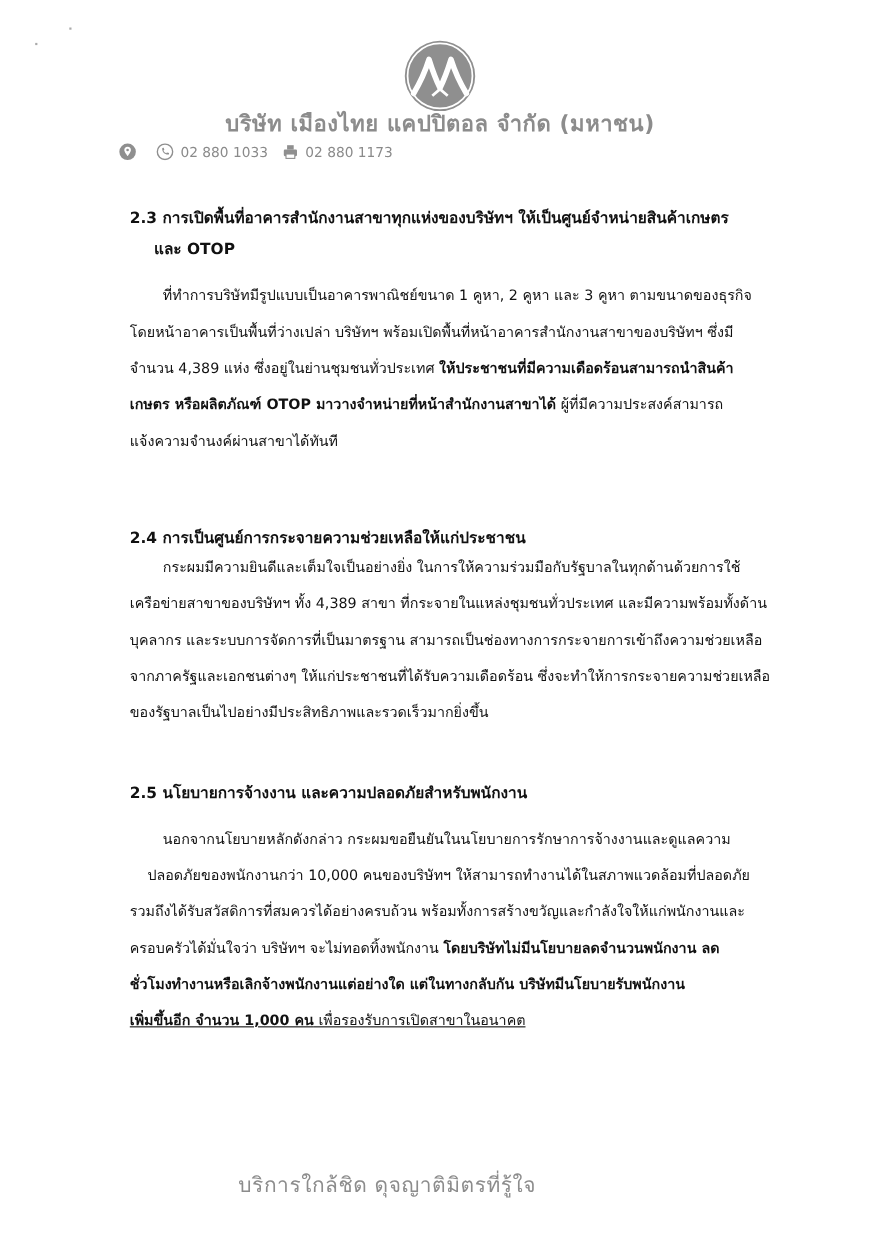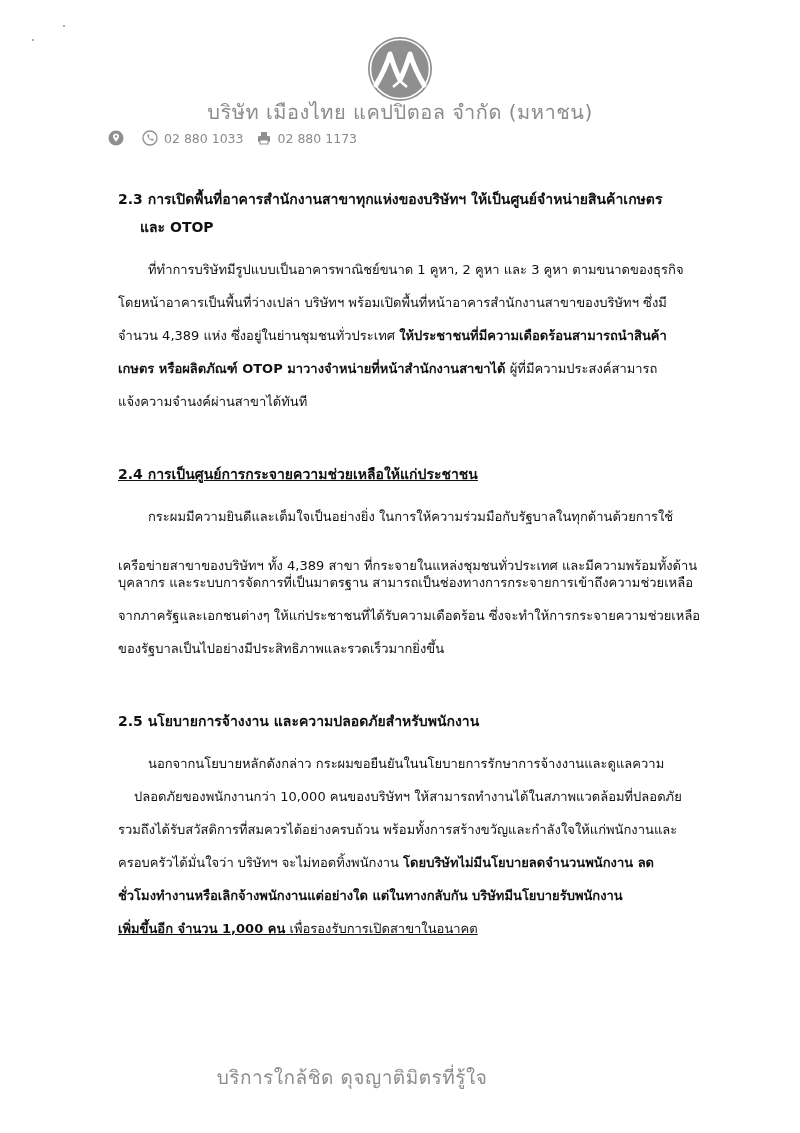--- a/index.html
+++ b/index.html
@@ -6,21 +6,21 @@
     body {
       width: 800px; height: 1133px; background: #ffffff;
       position: relative; overflow: hidden;
       font-family: "DejaVu Sans", "Liberation Sans", sans-serif;
       color: #111;
     }
     .letterhead { position: absolute; left: 0; top: 0; width: 800px; text-align: center; }
     .logo { position: absolute; left: 367px; top: 36px; width: 66px; height: 66px; }
     .company-name {
       position: absolute; left: 0; width: 800px; top: 96px; text-align: center;
-      font-size: 20px; color: #8c8c8c; letter-spacing: 0.5px;
+      font-size: 20px; color: #8c8c8c; letter-spacing: 0.5px; font-weight: bold;
     }
     .contact-line {
       position: absolute; left: 108px; top: 130px; width: 600px;
       display: flex; align-items: center; font-size: 12.5px; color: #8a8a8a; white-space: nowrap;
     }
     .contact-line .ico { display: inline-flex; width: 16px; height: 16px; margin-right: 6px; }
     .contact-line .gap { margin-left: 12px; }
 
     .content { position: absolute; left: 0; top: 0; width: 800px; }
     .line {
@@ -84,23 +84,23 @@
 
   <div class="line b heading" style="top:189px;">2.3 การเปิดพื้นที่อาคารสำนักงานสาขาทุกแห่งของบริษัทฯ ให้เป็นศูนย์จำหน่ายสินค้าเกษตร</div>
   <div class="line b heading hang" style="top:217px;">และ OTOP</div>
 
   <div class="line indent" style="top:260px;">ที่ทำการบริษัทมีรูปแบบเป็นอาคารพาณิชย์ขนาด 1 คูหา, 2 คูหา และ 3 คูหา ตามขนาดของธุรกิจ</div>
   <div class="line" style="top:293px;">โดยหน้าอาคารเป็นพื้นที่ว่างเปล่า บริษัทฯ พร้อมเปิดพื้นที่หน้าอาคารสำนักงานสาขาของบริษัทฯ ซึ่งมี</div>
   <div class="line" style="top:326px;"><span>จำนวน 4,389 แห่ง ซึ่งอยู่ในย่านชุมชนทั่วประเทศ </span><span class="b">ให้ประชาชนที่มีความเดือดร้อนสามารถนำสินค้า</span></div>
   <div class="line" style="top:359px;"><span class="b">เกษตร หรือผลิตภัณฑ์ OTOP มาวางจำหน่ายที่หน้าสำนักงานสาขาได้</span><span> ผู้ที่มีความประสงค์สามารถ</span></div>
   <div class="line" style="top:392px;">แจ้งความจำนงค์ผ่านสาขาได้ทันที</div>
 
-  <div class="line b heading" style="top:464px;text-decoration:underline;">2.4 การเป็นศูนย์การกระจายความช่วยเหลือให้แก่ประชาชน</div>
+  <div class="line b heading" style="top:480px;">2.4 การเป็นศูนย์การกระจายความช่วยเหลือให้แก่ประชาชน</div>
   <div class="line indent" style="top:507px;">กระผมมีความยินดีและเต็มใจเป็นอย่างยิ่ง ในการให้ความร่วมมือกับรัฐบาลในทุกด้านด้วยการใช้</div>
-  <div class="line" style="top:540px;margin-top:16px;">เครือข่ายสาขาของบริษัทฯ ทั้ง 4,389 สาขา ที่กระจายในแหล่งชุมชนทั่วประเทศ และมีความพร้อมทั้งด้าน</div>
+  <div class="line" style="top:540px;">เครือข่ายสาขาของบริษัทฯ ทั้ง 4,389 สาขา ที่กระจายในแหล่งชุมชนทั่วประเทศ และมีความพร้อมทั้งด้าน</div>
   <div class="line" style="top:573px;">บุคลากร และระบบการจัดการที่เป็นมาตรฐาน สามารถเป็นช่องทางการกระจายการเข้าถึงความช่วยเหลือ</div>
   <div class="line" style="top:606px;">จากภาครัฐและเอกชนต่างๆ ให้แก่ประชาชนที่ได้รับความเดือดร้อน ซึ่งจะทำให้การกระจายความช่วยเหลือ</div>
   <div class="line" style="top:639px;">ของรัฐบาลเป็นไปอย่างมีประสิทธิภาพและรวดเร็วมากยิ่งขึ้น</div>
 
   <div class="line b heading" style="top:711px;">2.5 นโยบายการจ้างงาน และความปลอดภัยสำหรับพนักงาน</div>
   <div class="line indent" style="top:754px;">นอกจากนโยบายหลักดังกล่าว กระผมขอยืนยันในนโยบายการรักษาการจ้างงานและดูแลความ</div>
   <div class="line" style="top:787px;margin-left:16px;">ปลอดภัยของพนักงานกว่า 10,000  คนของบริษัทฯ   ให้สามารถทำงานได้ในสภาพแวดล้อมที่ปลอดภัย</div>
   <div class="line" style="top:820px;">รวมถึงได้รับสวัสดิการที่สมควรได้อย่างครบถ้วน พร้อมทั้งการสร้างขวัญและกำลังใจให้แก่พนักงานและ</div>
   <div class="line" style="top:853px;"><span>ครอบครัวได้มั่นใจว่า บริษัทฯ จะไม่ทอดทิ้งพนักงาน </span><span class="b">โดยบริษัทไม่มีนโยบายลดจำนวนพนักงาน  ลด</span></div>
   <div class="line b" style="top:886px;">ชั่วโมงทำงานหรือเลิกจ้างพนักงานแต่อย่างใด  แต่ในทางกลับกัน  บริษัทมีนโยบายรับพนักงาน</div>

